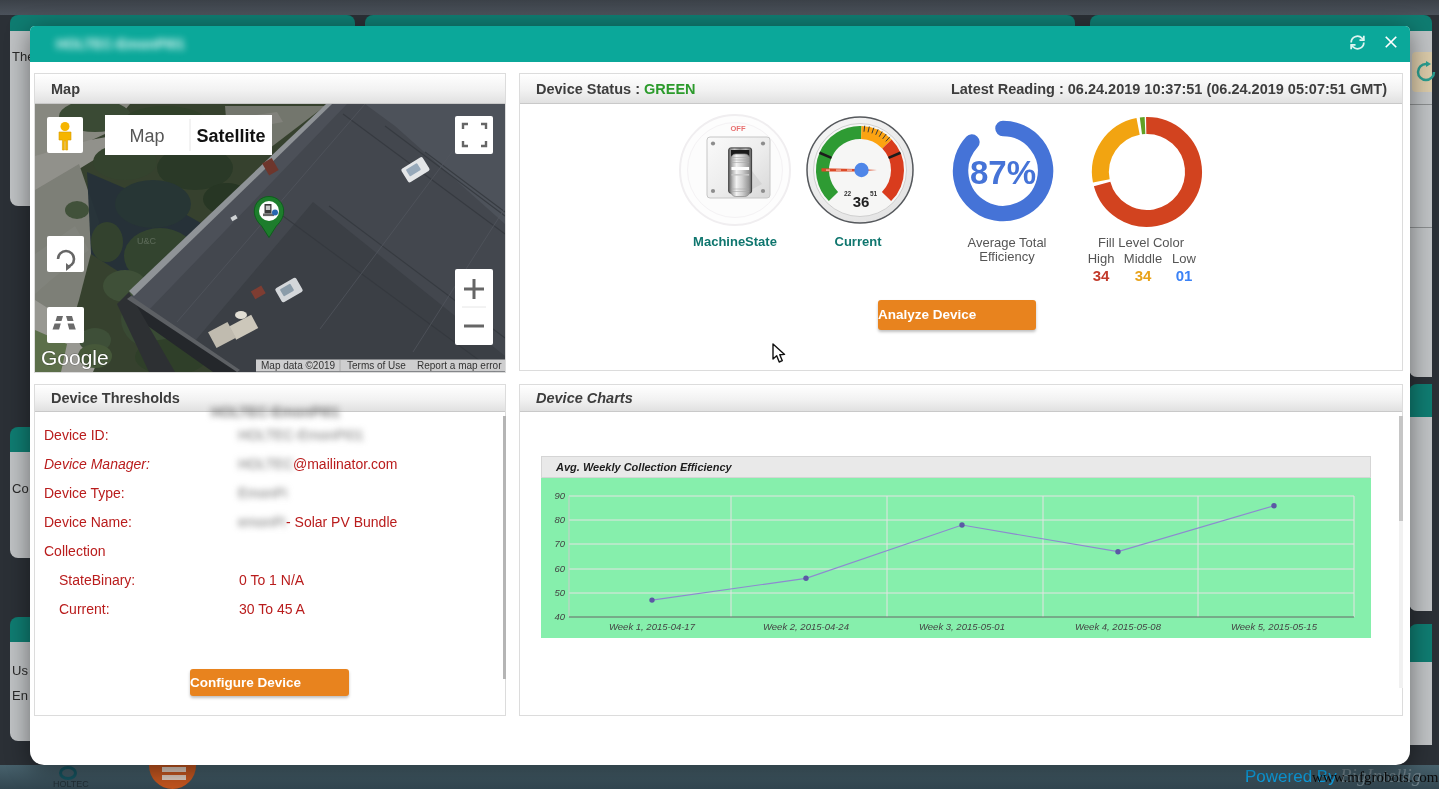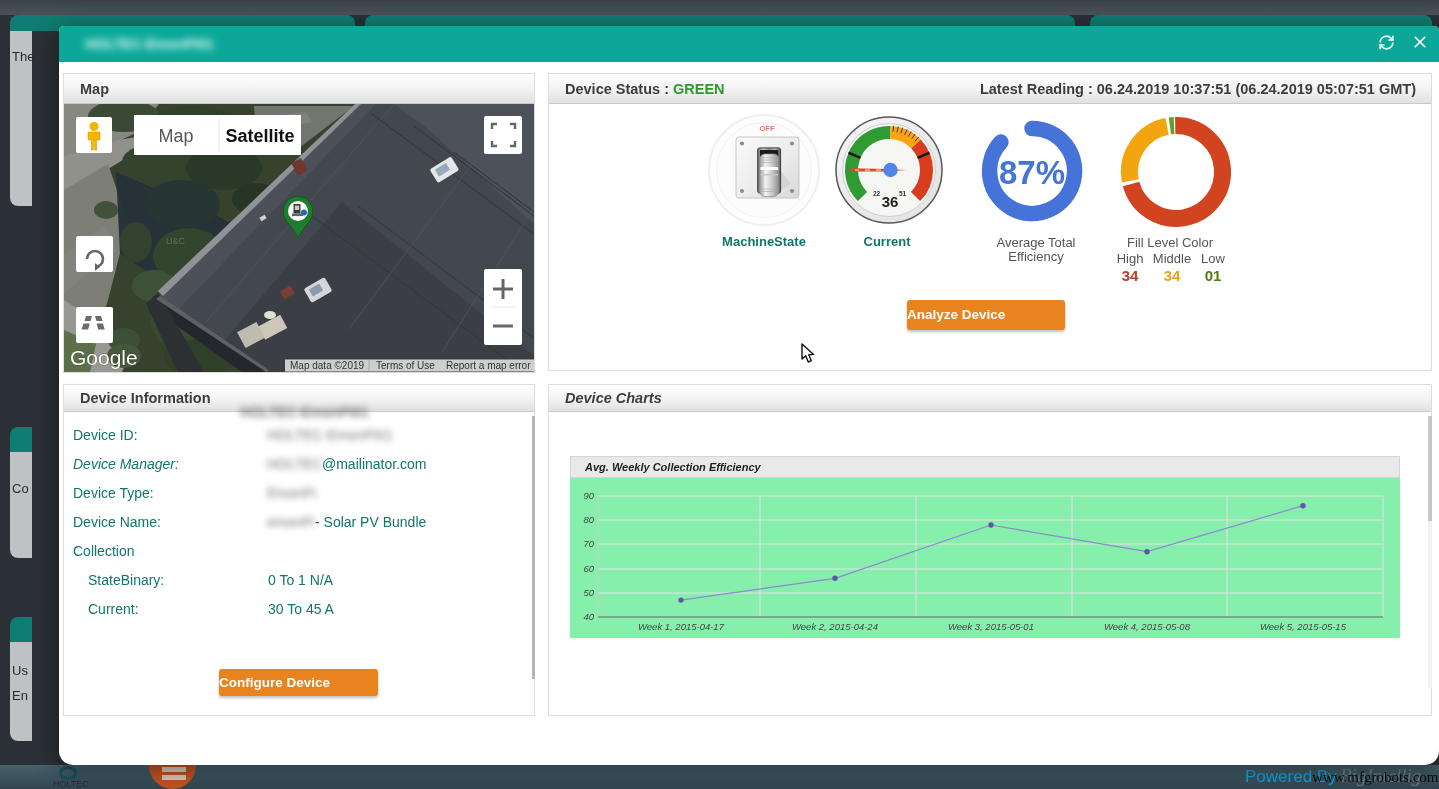--- a/index.html
+++ b/index.html
@@ -7,21 +7,21 @@
   .abs { position:absolute; }
 
   
   #bg-top { left:0; top:0; width:1439px; height:15px; background:linear-gradient(180deg,#3b4148,#4b525b); }
   .bg-card-teal { background:#0f7c71; }
   .bg-card-body { background:#bfc2c4; }
   #bg-bottom { left:0; top:765px; width:1439px; height:24px; background:linear-gradient(180deg,#47616c,#324650); }
   .bgtxt { color:#2a2a2a; font-size:13px; }
 
   
-  #modal { left:30px; top:26px; width:1380px; height:739px; background:#fff; border-radius:5px 5px 14px 14px; box-shadow:0 5px 24px rgba(0,0,0,.45);margin-left:29px; }
+  #modal { left:30px; top:26px; width:1380px; height:739px; background:#fff; border-radius:5px 5px 14px 14px; box-shadow:0 5px 24px rgba(0,0,0,.45); }
   #mhead { position:absolute; left:0; top:0; width:100%; height:36px; background:#0ba89a; border-radius:5px 5px 0 0; }
   #mtitle { position:absolute; left:26px; top:10px; color:#e8f8f5; font-size:14px; font-weight:bold; filter:blur(3.5px); }
 
   
   .panel { position:absolute; border:1px solid #dcdcdc; background:#fff; }
   .phead { position:absolute; left:0; top:0; width:100%; background:linear-gradient(180deg,#ffffff 0%,#f2f2f2 55%,#e1e1e1 100%); border-bottom:1px solid #c9c9c9; color:#3d3d3d; font-weight:bold; }
   .phead1 { height:30px; font-size:14.5px; line-height:30px; padding-left:16px; }
   .phead2 { height:27px; font-size:14.5px; line-height:27px; padding-left:16px; }
 
   #p-map    { left:4px;  top:47px;  width:472px; height:300px; }
@@ -32,21 +32,21 @@
   .hgreen { color:#2c9b2c; }
   #status-right { position:absolute; right:15px; top:0; height:30px; line-height:30px; font-size:14.5px; font-weight:bold; color:#3d3d3d; }
 
   
   .glabel { position:absolute; text-align:center; font-weight:bold; color:#0f766e; font-size:13px; }
   .glabel2 { position:absolute; text-align:center; color:#555; font-size:13px; line-height:14px; }
 
   .obtn { position:absolute; background:#e8831e; color:#fff; font-weight:bold; font-size:13.5px; text-align:left; border-radius:3px; box-shadow:0 2px 3px rgba(0,0,0,.25); font-family:"Liberation Sans", sans-serif; }
 
   
-  .irow { position:absolute; font-size:14px; color:#0f766e; }
+  .irow { position:absolute; font-size:14px; color:#b91c1c; }
   .blurtxt { filter:blur(3px); color:#777; }
 
   
   #chartbox { position:absolute; left:21px; top:71px; width:830px; height:182px; background:#86efac; }
   #charttitle { position:absolute; left:0; top:0; width:100%; height:22px; background:#e9e9e9; border:1px solid #d5d5d5; font-size:11px; font-weight:bold; color:#1d1d1d; line-height:20px; padding-left:14px; }
 
   .scroll-thin { position:absolute; width:3px; background:#b5b5b5; }
 </style>
 </head>
 <body>
@@ -331,31 +331,31 @@
 
       <div class="glabel" style="left:145px; top:160px; width:140px;">MachineState</div>
       <div class="glabel" style="left:268px; top:160px; width:140px;">Current</div>
       <div class="glabel2" style="left:417px; top:162px; width:140px;">Average Total<br>Efficiency</div>
       <div class="glabel2" style="left:551px; top:162px; width:140px;">Fill Level Color</div>
       <div class="glabel2" style="left:551px; top:178px; width:60px;">High</div>
       <div class="glabel2" style="left:593px; top:178px; width:60px;">Middle</div>
       <div class="glabel2" style="left:634px; top:178px; width:60px;">Low</div>
       <div class="glabel" style="left:551px; top:193px; width:60px; font-size:15px; color:#c23a2b;">34</div>
       <div class="glabel" style="left:593px; top:193px; width:60px; font-size:15px; color:#e8a21a;">34</div>
-      <div class="glabel" style="left:634px; top:193px; width:60px; font-size:15px; color:#4d7c0f;text-align:center;">01</div>
+      <div class="glabel" style="left:634px; top:193px; width:60px; font-size:15px; color:#3b82f6;text-align:center;">01</div>
     </div>
     <div class="obtn" style="left:358px; top:226px; width:158px; height:30px; line-height:30px;">Analyze Device</div>
 
     <svg style="position:absolute; left:251px; top:269px;" width="16" height="22" viewBox="0 0 16 22">
       <path d="M2 1 L2 16 L5.7 12.8 L8.2 19 L11.3 17.7 L8.8 11.7 L13.6 11.4 Z" fill="#fff" stroke="#111" stroke-width="1.4" stroke-linejoin="round"></path>
     </svg>
   </div>
 
   <div id="p-info" class="panel">
-    <div class="phead phead2">Device Information</div>
+    <div class="phead phead2">Device Thresholds</div>
     <div class="irow blurtxt" style="left:176px; top:19px; font-weight:bold;">HOLTEC-EmonPI01</div>
     <div class="irow" style="left:9px; top:42px;">Device ID:</div>
     <div class="irow blurtxt" style="left:203px; top:42px;">HOLTEC-EmonPI01</div>
     <div class="irow" style="left:9px; top:71px;font-style:italic;">Device Manager:</div>
     <div class="irow blurtxt" style="left:203px; top:71px;">HOLTEC</div>
     <div class="irow" style="left:258px; top:71px;">@mailinator.com</div>
     <div class="irow" style="left:9px; top:100px;">Device Type:</div>
     <div class="irow blurtxt" style="left:203px; top:100px;">EmonPi</div>
     <div class="irow" style="left:9px; top:129px;">Device Name:</div>
     <div class="irow blurtxt" style="left:203px; top:129px;">emonPi</div>

